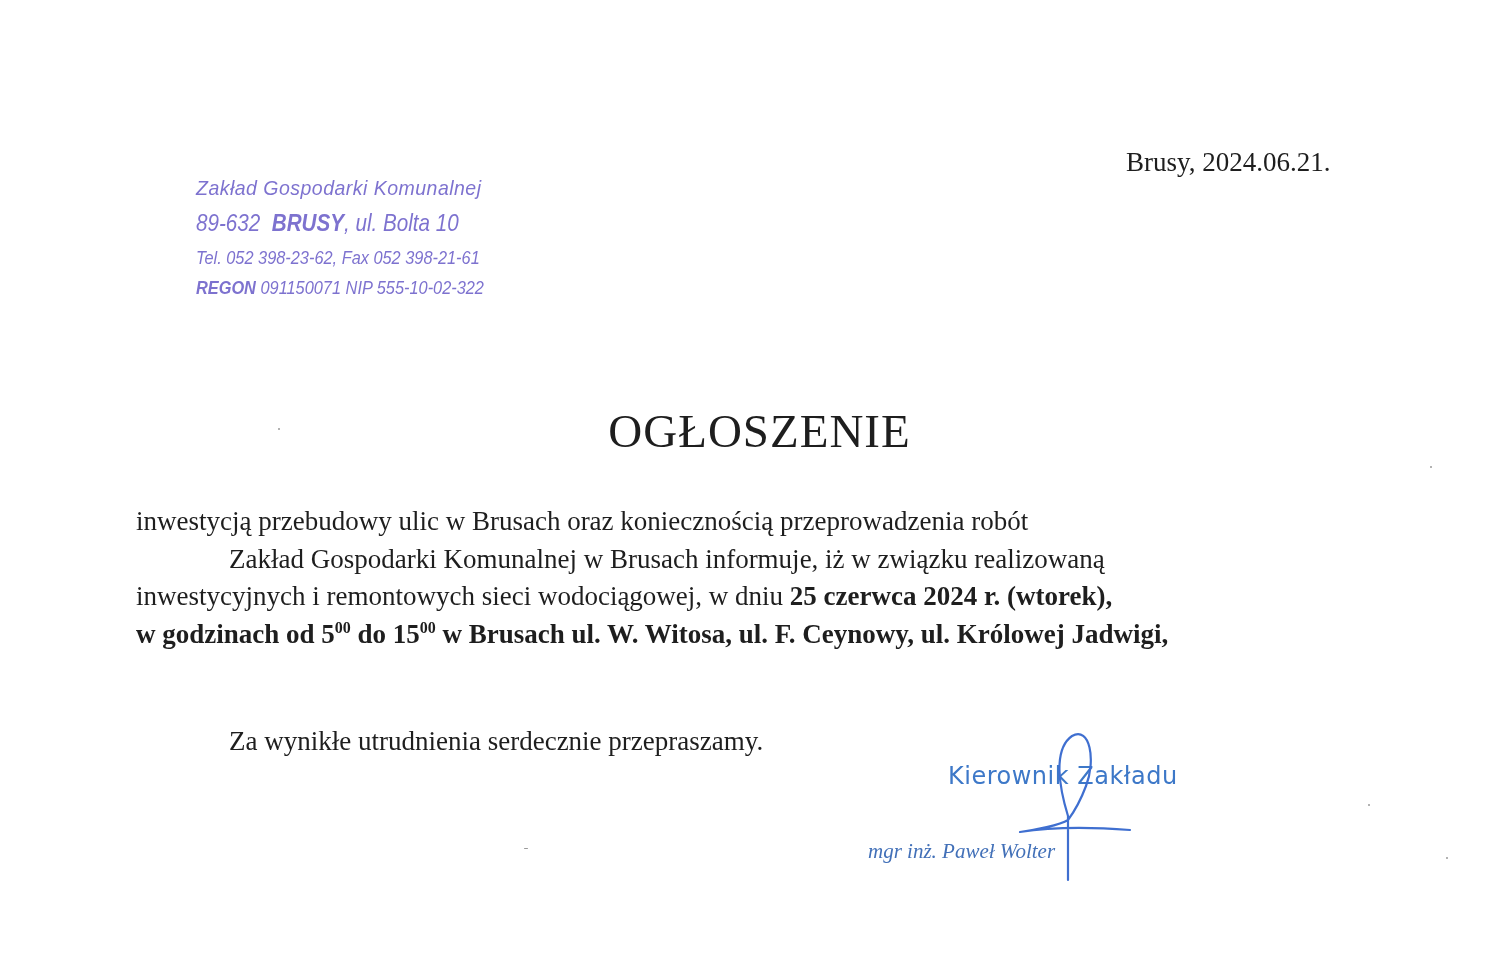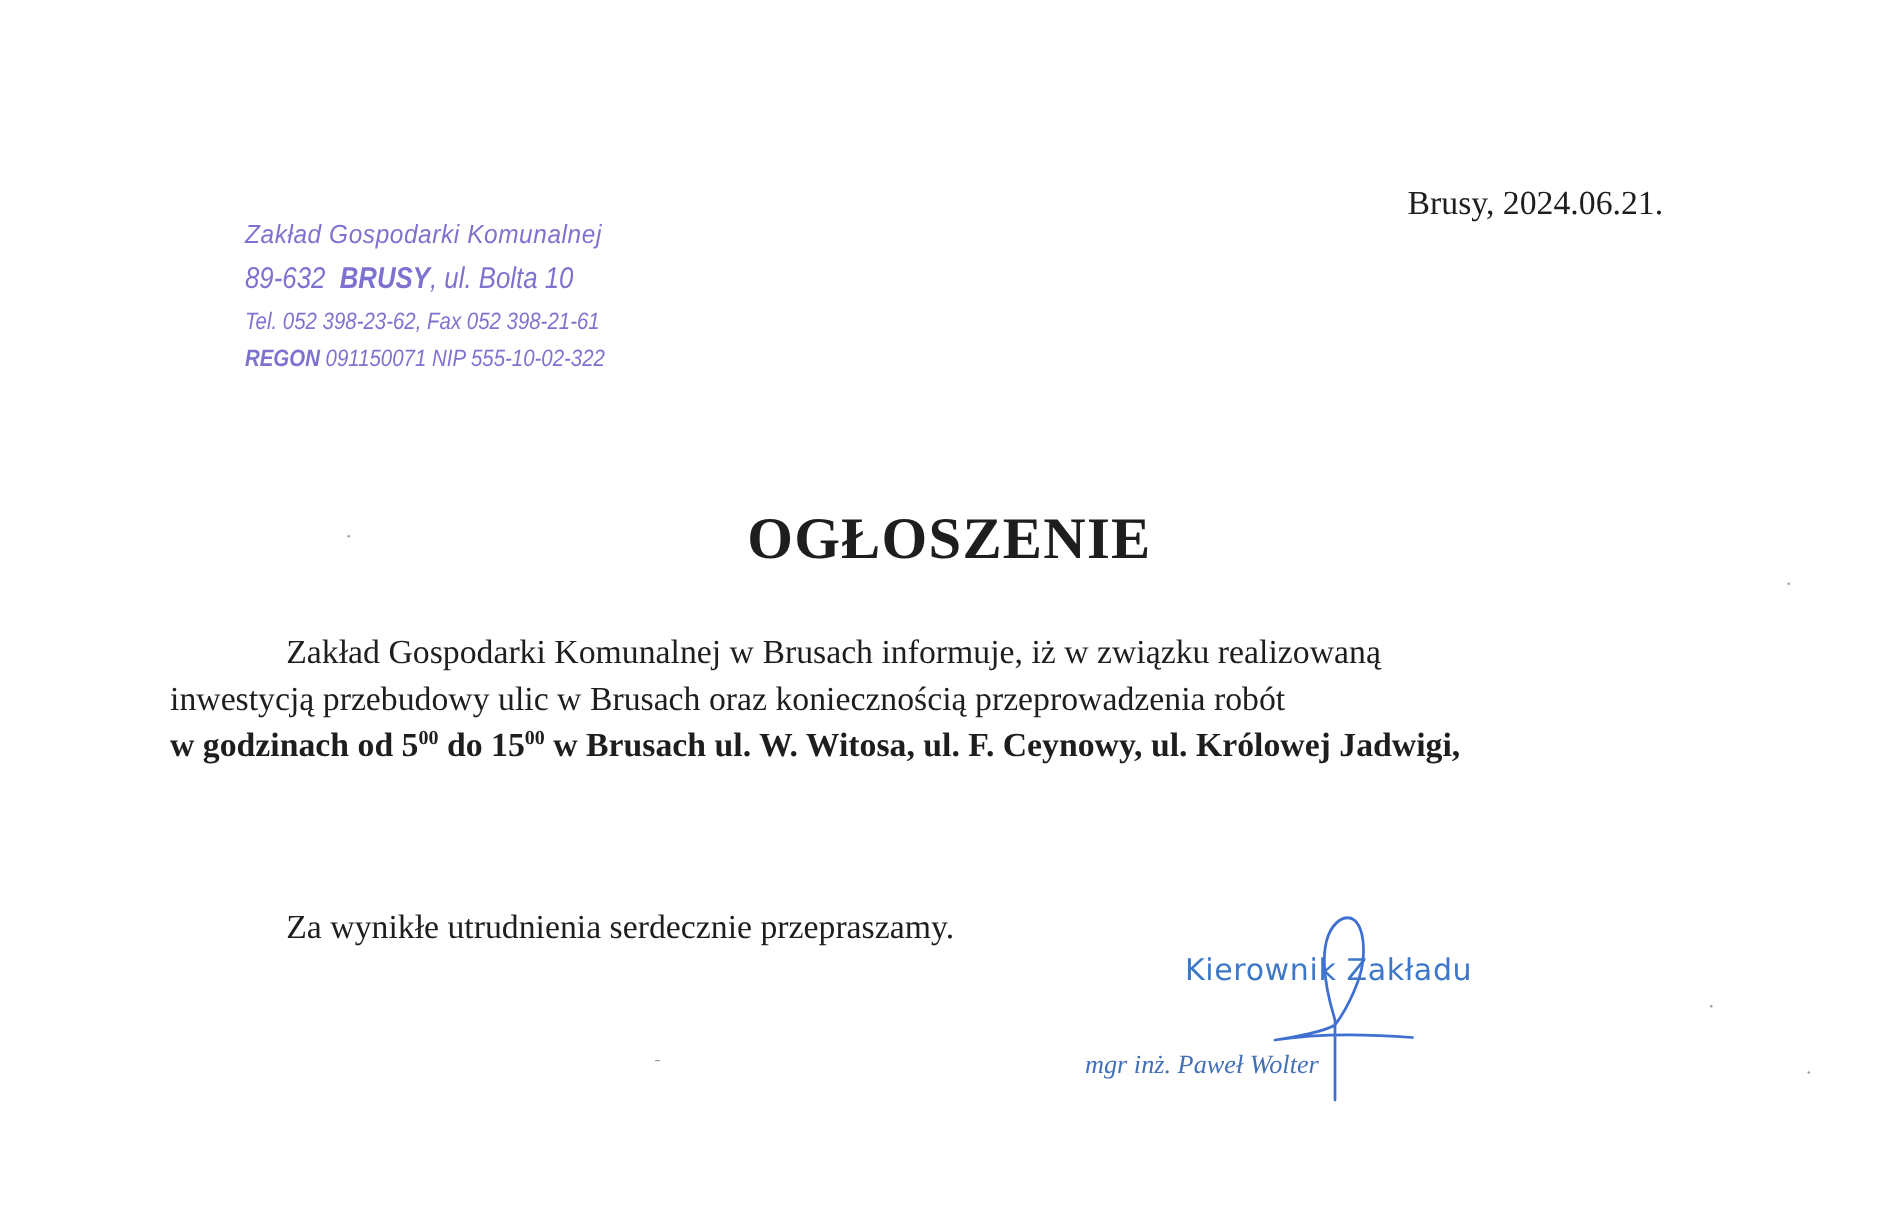--- a/index.html
+++ b/index.html
@@ -8,21 +8,21 @@
     .serif { font-family: "Liberation Serif", "DejaVu Serif", serif; color: #1e1e1e; }
     .stamp { position: absolute; left: 196px; top: 176px; font-family: "Liberation Sans", "DejaVu Sans", sans-serif; color: #6c5fc9; opacity: 0.88; font-style: italic; }
     .stamp div { white-space: nowrap; transform-origin: left center; }
     .stamp .l1 { font-size: 21px; transform: scaleX(0.93); letter-spacing: 0.5px; }
     .stamp .l2 { font-size: 24px; margin-top: 9px; transform: scaleX(0.86); }
     .stamp .l2 b { font-weight: bold; }
     .stamp .l3 { font-size: 19px; margin-top: 10px; transform: scaleX(0.86); }
     .stamp .l4 { font-size: 19px; margin-top: 8px; transform: scaleX(0.86); }
     .stamp .l4 b { font-weight: bold; }
     .date { position: absolute; left: 1126px; top: 147px; font-size: 27px; }
-    .title { position: absolute; left: 0; width: 1511px; top: 404px; text-align: center; font-size: 47px; font-weight: bold; letter-spacing: 1px; padding-left: 8px; box-sizing: border-box; }
+    .title { position: absolute; left: 0; width: 1511px; top: 404px; text-align: center; font-size: 47px; font-weight: normal; letter-spacing: 1px; padding-left: 8px; box-sizing: border-box; }
     .body-text { position: absolute; left: 136px; top: 503px; width: 1240px; font-size: 27px; line-height: 37.5px; }
     .body-text .line { white-space: nowrap; display: block; }
     .body-text .indent { padding-left: 93px; }
     .body-text b { font-weight: bold; }
     .body-text sup { font-size: 16px; vertical-align: 10px; line-height: 0; }
     .closing { position: absolute; left: 229px; top: 726px; font-size: 27px; }
     .sign-role { position: absolute; left: 948px; top: 762px; font-family: "DejaVu Sans", "Liberation Sans", sans-serif; font-size: 24px; color: #3d78c8; letter-spacing: 0.5px; }
     .sign-name { position: absolute; left: 868px; top: 839px; font-family: "Liberation Serif", "DejaVu Serif", serif; font-style: italic; font-size: 21px; color: #4270b8; }
     .signature { position: absolute; left: 1000px; top: 730px; width: 140px; height: 155px; }
     .speck { position: absolute; background: #9a9a9a; width: 2px; height: 2px; border-radius: 1px; }
@@ -37,22 +37,23 @@
     <div class="l2"><span>89-632</span>&nbsp;&nbsp;<b>BRUSY</b><span>, ul. Bolta 10</span></div>
     <div class="l3">Tel. 052 398-23-62, Fax 052 398-21-61</div>
     <div class="l4"><b>REGON</b> <span>091150071 NIP 555-10-02-322</span></div>
   </div>
 
   <div class="date serif">Brusy, 2024.06.21.</div>
 
   <div class="title serif">OGŁOSZENIE</div>
 
   <div class="body-text serif">
+    <span class="line">inwestycją przebudowy ulic w Brusach oraz koniecznością przeprowadzenia robót</span>
     <span class="line indent">Zakład Gospodarki Komunalnej w Brusach informuje, iż w związku realizowaną</span>
-    <span class="line">inwestycją przebudowy ulic w Brusach oraz koniecznością przeprowadzenia robót</span>
+    <span class="line"><span>inwestycyjnych i remontowych sieci wodociągowej, w dniu </span><b>25 czerwca 2024 r. (wtorek),</b></span>
     <span class="line"><b><span>w godzinach od 5</span><sup>00</sup><span> do 15</span><sup>00</sup><span>  w Brusach  ul. W. Witosa, ul. F. Ceynowy, ul. Królowej Jadwigi,</span></b></span>
   </div>
 
   <div class="closing serif">Za wynikłe utrudnienia serdecznie przepraszamy.</div>
 
   <div class="sign-role">Kierownik Zakładu</div>
   <div class="sign-name">mgr inż. Paweł Wolter</div>
 
   <svg class="signature" viewBox="0 0 140 155" xmlns="http://www.w3.org/2000/svg">
     <path d="M68 150 L68 86 C60 60 52 20 72 6 C90 -4 96 30 86 56 C80 72 74 82 68 90 C60 95 35 100 20 102 C45 98 80 96 130 100" fill="none" stroke="#3f6fd0" stroke-width="2.2" stroke-linecap="round" stroke-linejoin="round"></path>

